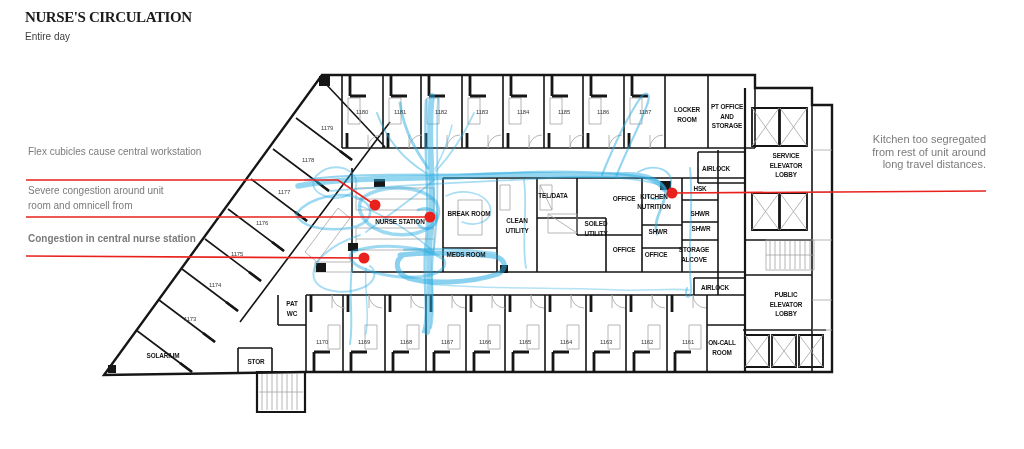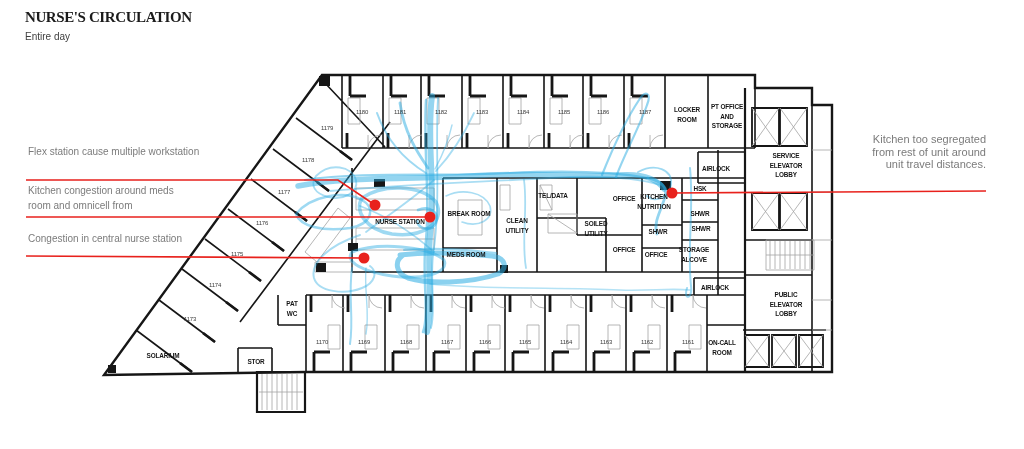--- a/index.html
+++ b/index.html
@@ -6,21 +6,21 @@
   body{width:1024px;height:449px;position:relative;overflow:hidden;
        font-family:"Liberation Sans",sans-serif;}
   .page-title{position:absolute;left:25px;top:9px;font-size:15px;font-weight:700;
        letter-spacing:-0.4px;color:#1b1b1b;white-space:nowrap;font-family:Liberation Serif, serif;}
   .page-subtitle{position:absolute;left:25px;top:31px;font-size:10px;color:#3f3f3f;}
   svg#plan{position:absolute;left:0;top:0;}
   .ann{position:absolute;font-size:10px;line-height:15px;color:var(--ann-text,#7b7b7b);}
   .ann--right{text-align:right;font-size:11px;line-height:12.5px;}
   #ann-0{left:28px;top:144px;}
   #ann-1{left:28px;top:183px;}
-  #ann-2{left:28px;top:231px;}
+  #ann-2{left:28px;top:231px;font-weight:bold;}
   #ann-3{right:38px;top:133px;}
   .walls path{stroke:var(--wall,#161616);fill:none;}
   .w-outer{stroke-width:2.4;}
   .w-block{stroke-width:2.2;}
   .w-thin{stroke-width:1.6;}
   .w-shaft{stroke-width:1.8;}
   .w-stair{stroke-width:2.2;}
   .details path{stroke:var(--detail,#a3a3a3);fill:none;stroke-width:0.8;}
   .pods path{stroke:var(--wall,#161616);fill:none;stroke-width:2.8;}
   .fills path{fill:var(--wall,#161616);stroke:none;}
@@ -153,26 +153,26 @@
       <polyline points="26,217 430,217" class="leader"></polyline>
       <circle cx="430" cy="217" r="5.5" class="dot"></circle>
       <polyline points="26,256 364,258" class="leader"></polyline>
       <circle cx="364" cy="258" r="5.5" class="dot"></circle>
       <polyline points="672,193 986,191" class="leader"></polyline>
       <circle cx="672" cy="193" r="5.5" class="dot"></circle>
     </g>
 </svg>
 
 <div class="ann" id="ann-0">
-    <div>Flex station cause multiple workstation</div>
+    <div>Flex cubicles cause central workstation</div>
   </div>
 <div class="ann" id="ann-1">
-    <div>Kitchen congestion around meds</div>
+    <div>Severe congestion around unit</div>
     <div>room and omnicell from</div>
   </div>
 <div class="ann" id="ann-2">
     <div>Congestion in central nurse station</div>
   </div>
 <div class="ann ann--right" id="ann-3">
     <div>Kitchen too segregated</div>
     <div>from rest of unit around</div>
-    <div>unit travel distances.</div>
+    <div>long travel distances.</div>
   </div>
 
 </body></html>

